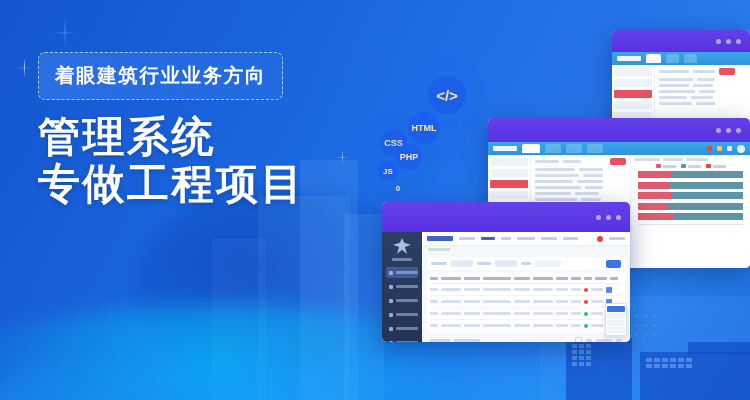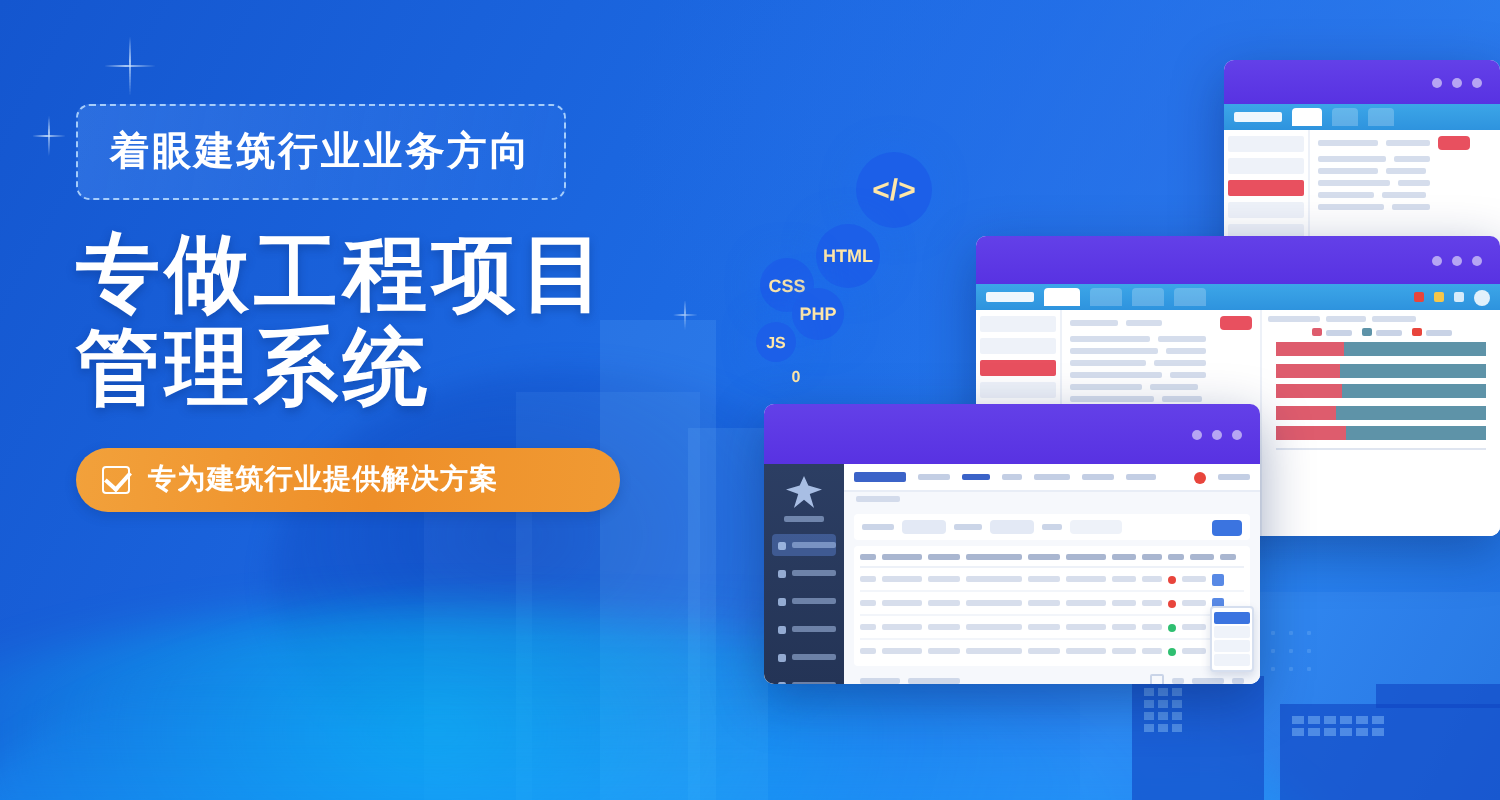--- a/index.html
+++ b/index.html
@@ -353,29 +353,25 @@
       </div>
   </div>
 
   <div class="left-col">
 
     <div class="subtitle-box">
       <div class="txt">着眼建筑行业业务方向</div>
     </div>
 
     <div class="headline">
+      <div>管理系统</div>
       <div>专做工程项目</div>
-      <div>管理系统</div>
     </div>
 
     <div class="pills">
-      <div class="pill">
-        <span class="chk"></span>
-        <span class="ptxt">专为建筑行业提供解决方案</span>
-      </div>
     </div>
   </div>
 
   <div class="bubble" style="left:428px; top:76px;  width:38px; height:38px; font-size:15px;">&lt;/&gt;</div>
   <div class="bubble" style="left:408px; top:112px; width:32px; height:32px; font-size:9px;">HTML</div>
   <div class="bubble" style="left:380px; top:129px; width:27px; height:27px; font-size:9px;">CSS</div>
   <div class="bubble" style="left:396px; top:144px; width:26px; height:26px; font-size:9px;">PHP</div>
   <div class="bubble" style="left:378px; top:161px; width:20px; height:20px; font-size:8px;">JS</div>
   <div class="bubble flat" style="left:391px; top:181px; width:14px; height:14px; font-size:8px;">0</div>
 

